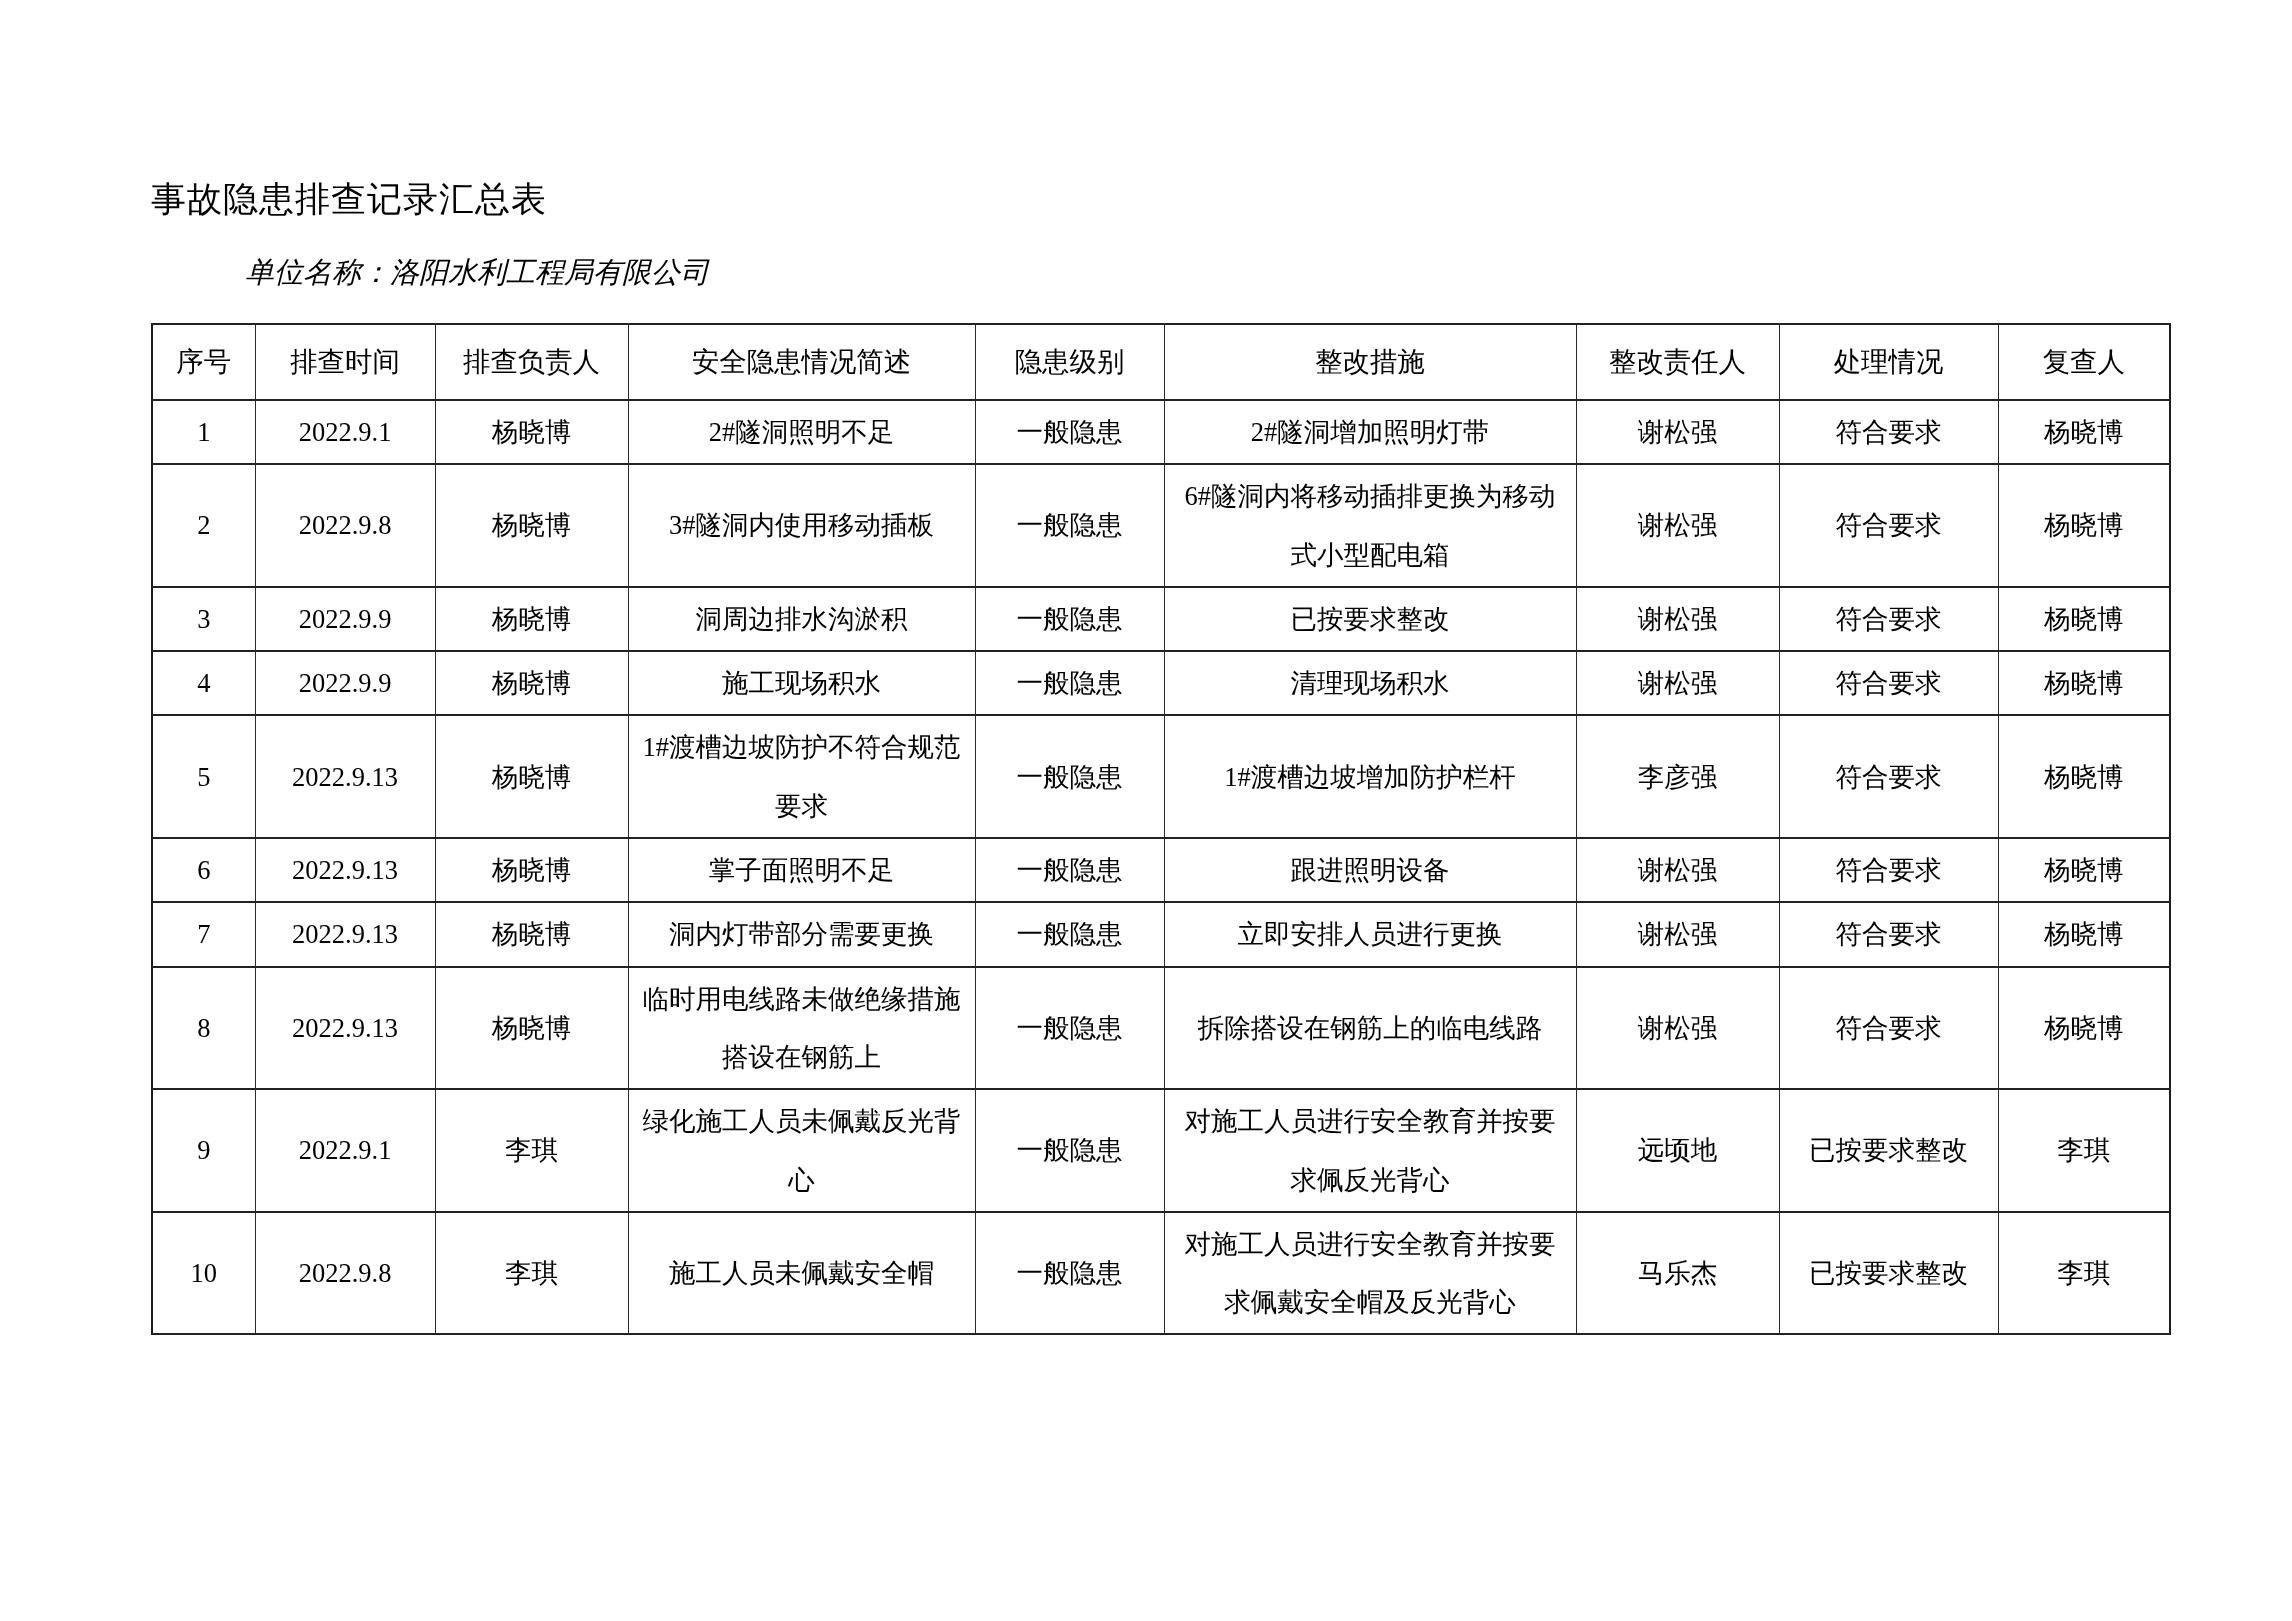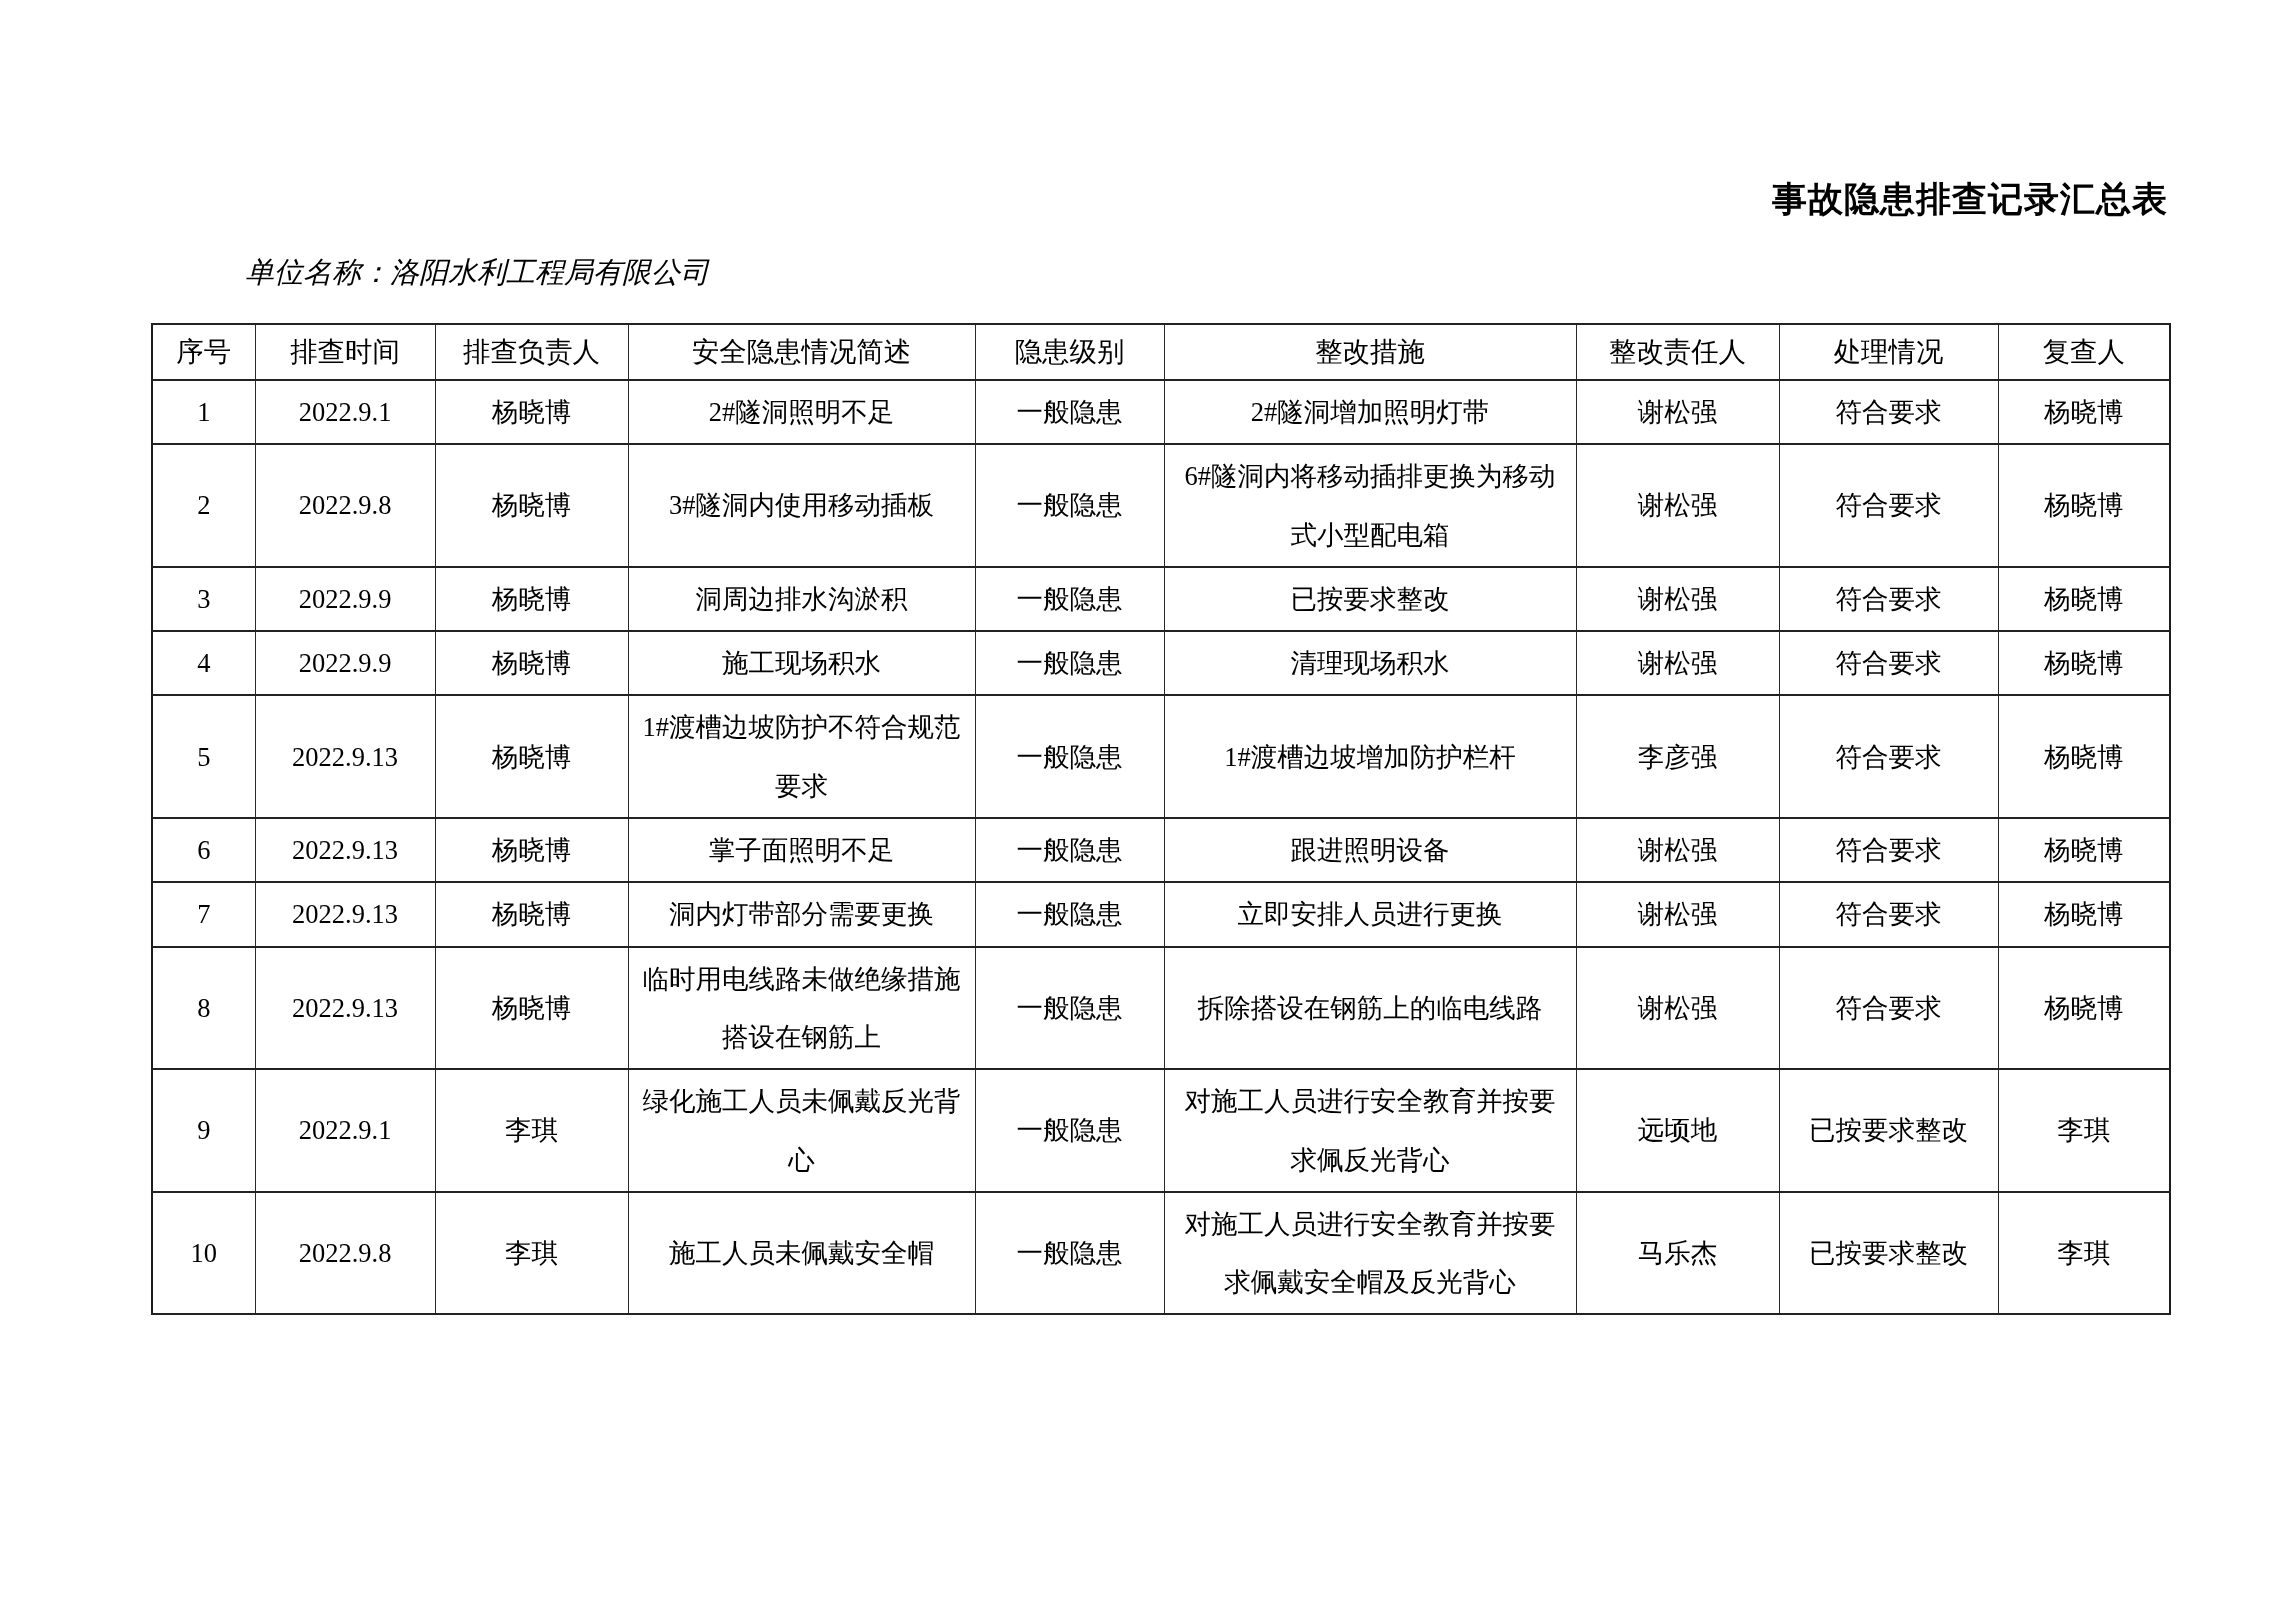--- a/index.html
+++ b/index.html
@@ -12,23 +12,23 @@
     color: #000000;
     font-family: "Liberation Serif", serif;
     overflow: hidden;
   }
   .content {
     width: 2017px;
     margin-left: 151px;
     padding-top: 182px;
   }
   .doc-title {
-    text-align: right;
+    text-align: left;
     font-family: "DejaVu Sans", sans-serif;
-    font-weight: bold;
+    font-weight: normal;
     font-size: 35px;
     line-height: 1;
     letter-spacing: 1px;
     color: #000000;
   }
   .unit-line {
     margin-top: 41px;
     padding-left: 94px;
     font-size: 29px;
     line-height: 1;
@@ -49,21 +49,21 @@
     border-top: 2px solid #222222;
     border-bottom: 2px solid #222222;
     text-align: center;
     vertical-align: middle;
     font-weight: normal;
     color: #000000;
     word-break: break-all;
   }
   table.summary-table th {
     font-size: 27.4px;
-    height: 56px;
+    height: 76px;
     line-height: 1.2;
     padding: 3.9px 5.9px;
     margin-left: 8px;
   }
   table.summary-table td {
     font-size: 26.5px;
     line-height: 2.2;
     padding: 2px 7.8px;
   }
 </style>

